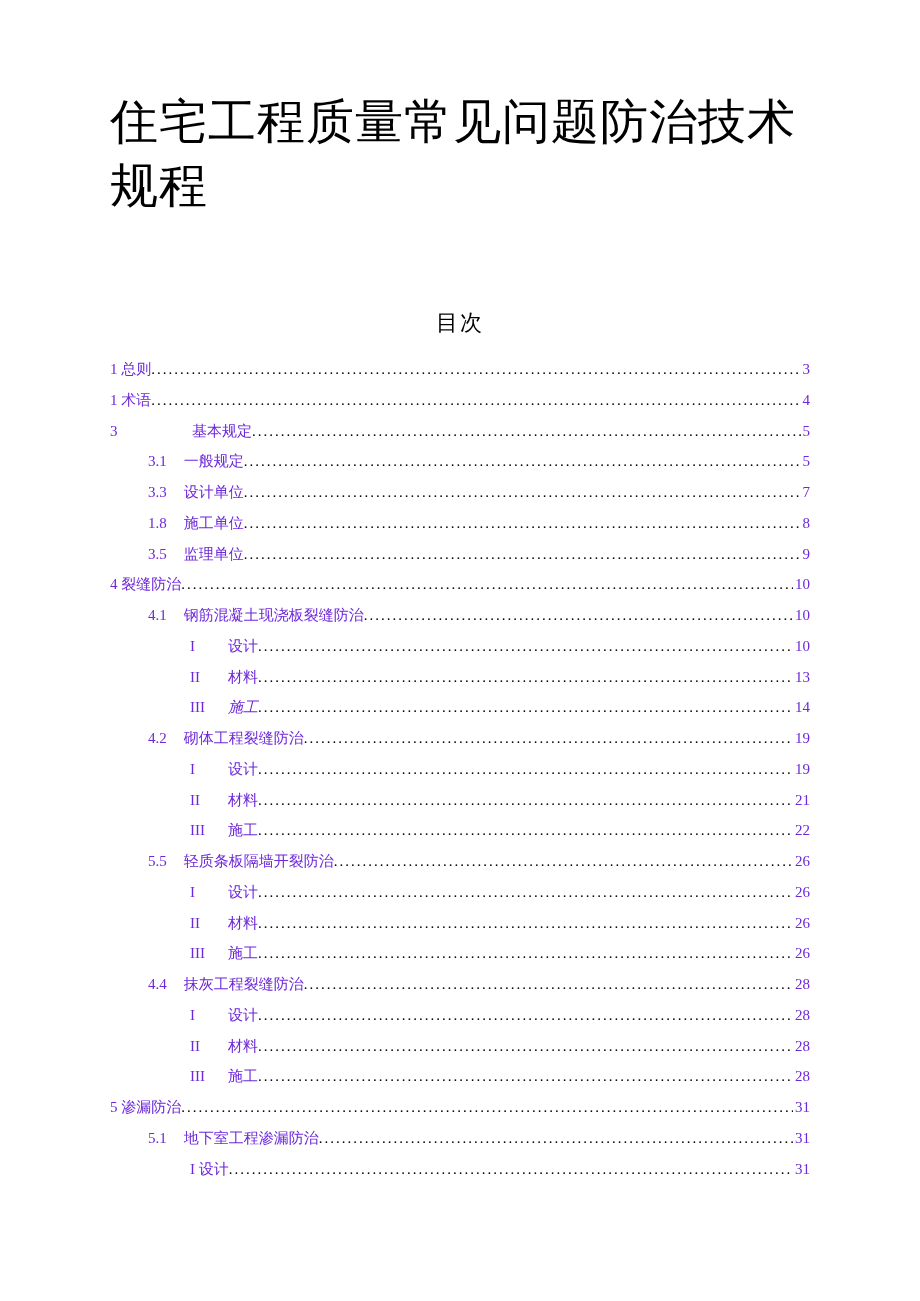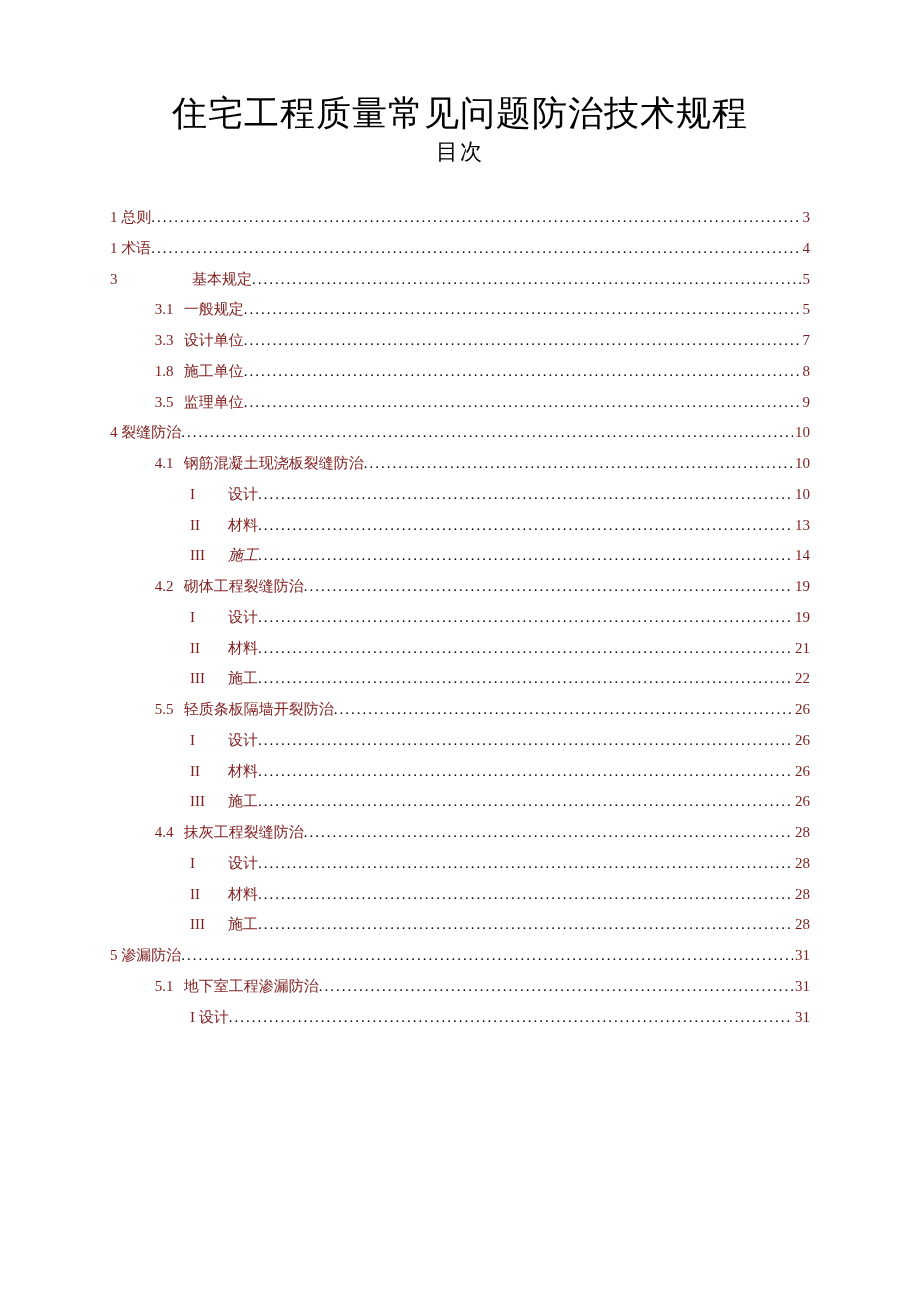--- a/index.html
+++ b/index.html
@@ -8,35 +8,35 @@
       background: #fff;
       font-family: "SimSun", "宋体", serif;
       width: 920px;
       height: 1301px;
       box-sizing: border-box;
     }
     .page {
       padding: 90px 110px 60px 110px;
     }
     .title {
-      font-size: 35px;
-      text-align: center;
+      font-size: 48px;
       font-family: "SimSun", "宋体", serif;
       letter-spacing: 1px;
+      margin-bottom: 90px;
     }
     .toc-heading {
       font-size: 22px;
       text-align: center;
-      margin-bottom: 35px;
+      margin-bottom: 16px;
       letter-spacing: 2px;
     }
     .toc {
       font-size: 15px;
       line-height: 2.05;
-      color: #7f1d1d;
+      color: #6d28d9;
     }
     .toc-row {
       display: flex;
       align-items: baseline;
       white-space: nowrap;
       overflow: hidden;
     }
     .label {
       flex: 0 0 auto;
     }
@@ -54,21 +54,20 @@
       flex: 0 0 auto;
       padding-left: 2px;
     }
     .lvl0 { padding-left: 0; }
     .lvl1 { padding-left: 38px; }
     .lvl2 { padding-left: 80px; }
     .lvl3 { padding-left: 80px; }
     .num-col {
       display: inline-block;
       min-width: 32px;
-      text-align: center;
     }
     .num-col-wide {
       display: inline-block;
       min-width: 82px;
     }
     .roman {
       display: inline-block;
       min-width: 38px;
       font-family: "Times New Roman", serif;
     }

